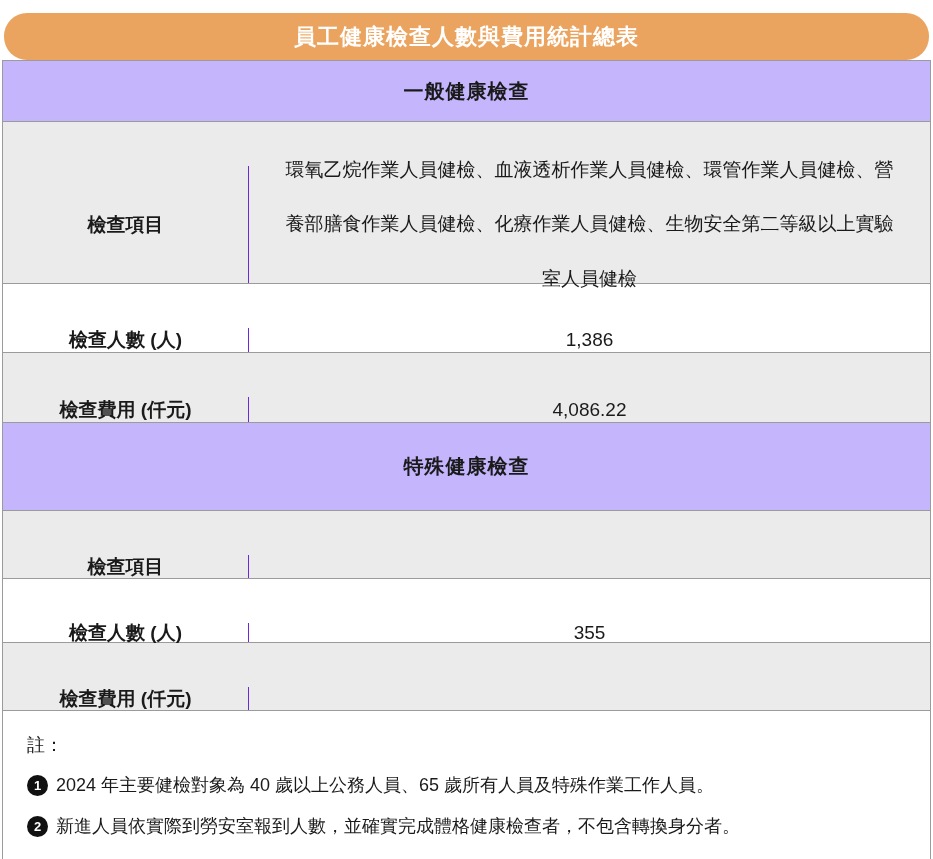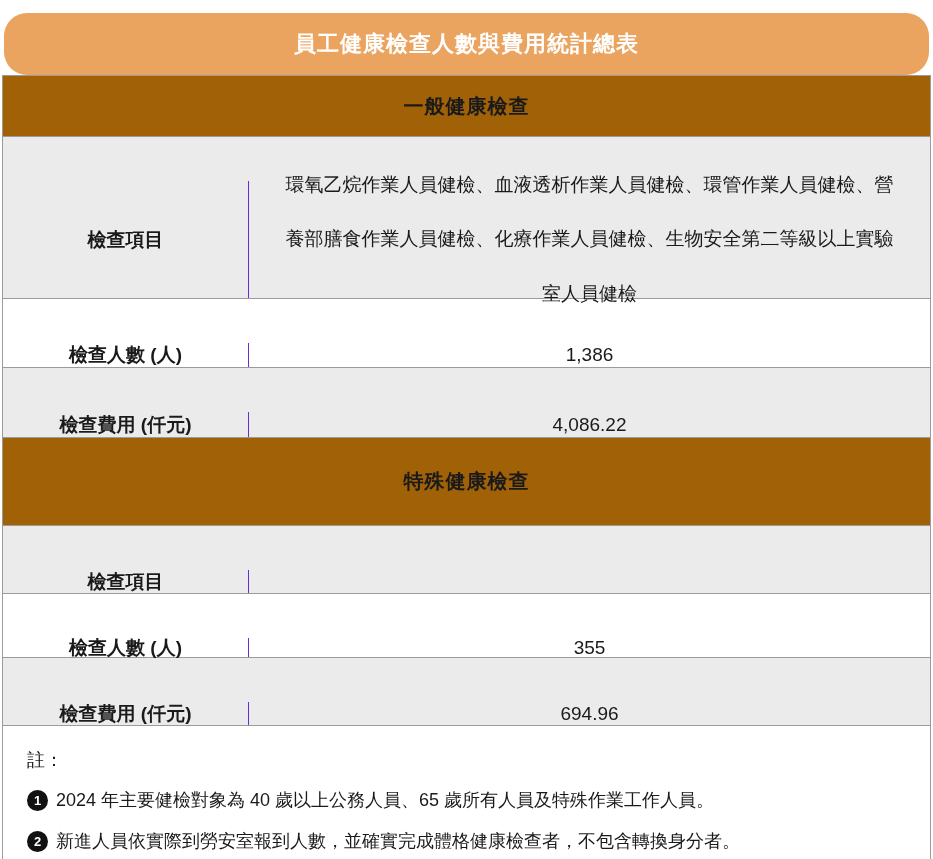--- a/index.html
+++ b/index.html
@@ -8,21 +8,21 @@
     height: 859px;
     background: #ffffff;
     font-family: "Liberation Sans", sans-serif;
     color: #1a1a1a;
     -webkit-font-smoothing: antialiased;
   }
   .page { width: 933px; height: 859px; overflow: hidden; }
 
   .title-bar {
     margin: 13px 4px 0 4px;
-    height: 62px;
+    height: 47px;
     background: #EBA45F;
     border-radius: 23px;
     display: flex;
     align-items: center;
     justify-content: center;
   }
   .title-text {
     color: #ffffff;
     font-weight: bold;
     font-size: 22px;
@@ -34,21 +34,21 @@
     border: 1px solid #9b9b9b;
     background: #ffffff;
   }
   .table > div { box-sizing: border-box; }
   .table > div + div { border-top: 1px solid #9b9b9b; }
 
   .section-header {
     display: flex;
     align-items: center;
     justify-content: center;
-    background: #a16207;
+    background: #c4b5fd;
     font-weight: bold;
     font-size: 20px;
     letter-spacing: 1px;
   }
   .h-1 { height: 60px; }
   .h-2 { height: 88px; }
 
   .row { display: flex; }
   .row.gray { background: #EBEBEB; }
   .row.white { background: #ffffff; justify-content: space-between; }
@@ -141,21 +141,20 @@
       <div class="cell label">檢查項目</div>
     </div>
 
     <div class="row white row-people-2">
       <div class="cell label">檢查人數 (人)</div>
       <div class="cell value">355</div>
     </div>
 
     <div class="row gray row-fee-2">
       <div class="cell label">檢查費用 (仟元)</div>
-      <div class="cell value">694.96</div>
     </div>
 
     <div class="notes">
       <div class="notes-heading">註：</div>
       <div class="note-item">
         <span class="bullet">1</span>
         <span class="note-text">2024 年主要健檢對象為 40 歲以上公務人員、65 歲所有人員及特殊作業工作人員。</span>
       </div>
       <div class="note-item">
         <span class="bullet">2</span>

